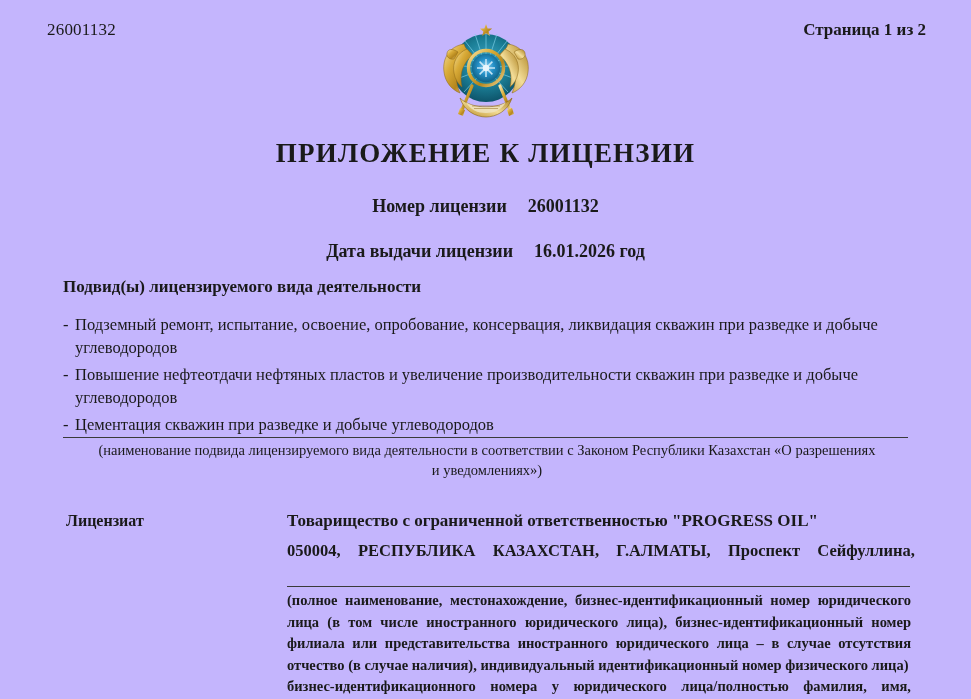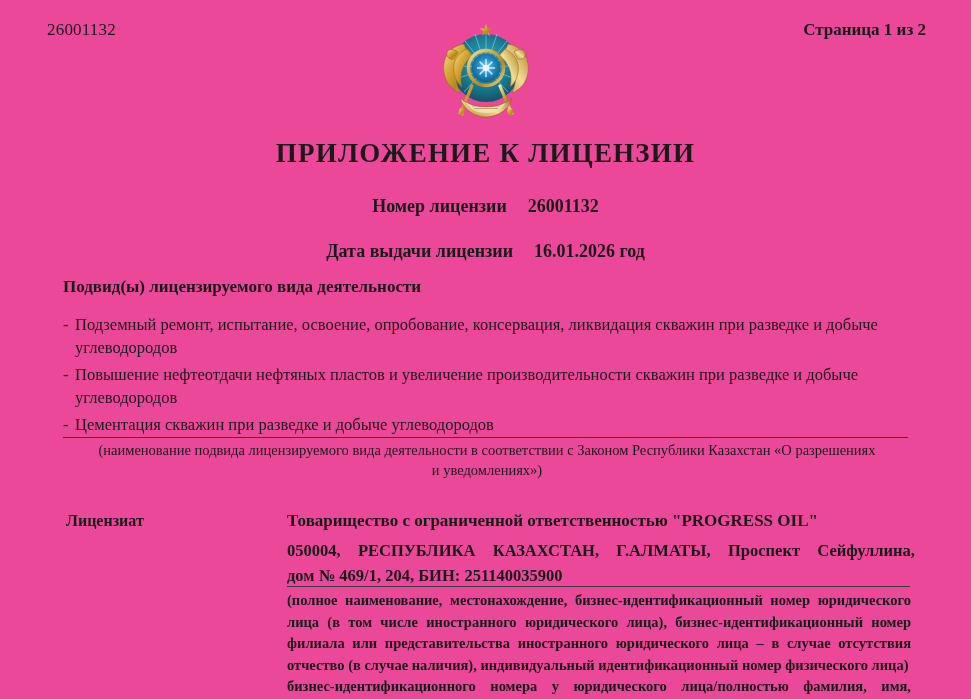--- a/index.html
+++ b/index.html
@@ -13,21 +13,21 @@
     position: relative;
     overflow: hidden;
     font-family: "Liberation Serif", "DejaVu Serif", serif;
     color: #1a1a1a;
     -webkit-font-smoothing: antialiased;
   }
 
   .page {
     position: absolute;
     inset: 0;
-    background: #ec4899;
+    background: #c4b5fd;
   }
 
   
   .header {
     position: absolute;
     top: 20px;
     left: 0;
     width: 971px;
     height: 40px;
   }
@@ -345,21 +345,20 @@
     <span class="l1">(наименование подвида лицензируемого вида деятельности в соответствии с Законом Республики Казахстан «О разрешениях</span>
     <span class="l2">и уведомлениях»)</span>
   </div>
 
   <div class="licensee-label">Лицензиат</div>
 
   <div class="licensee-name">Товарищество с ограниченной ответственностью "PROGRESS OIL"</div>
 
   <div class="licensee-address">
     <span class="addr-line1">050004,  РЕСПУБЛИКА  КАЗАХСТАН,  Г.АЛМАТЫ,  Проспект  Сейфуллина,</span>
-    <span class="addr-line2">дом № 469/1, 204, БИН: 251140035900</span>
   </div>
 
   <div class="rule rule-licensee"></div>
 
   <div class="licensee-caption">
     <span class="cl">(полное наименование, местонахождение, бизнес-идентификационный номер юридического</span>
     <span class="cl">лица (в том числе иностранного юридического лица), бизнес-идентификационный номер</span>
     <span class="cl">филиала или представительства иностранного юридического лица – в случае отсутствия</span>
     <span class="cl last">отчество (в случае наличия), индивидуальный идентификационный номер физического лица)</span>
     <span class="cl">бизнес-идентификационного номера у юридического лица/полностью фамилия, имя,</span>

